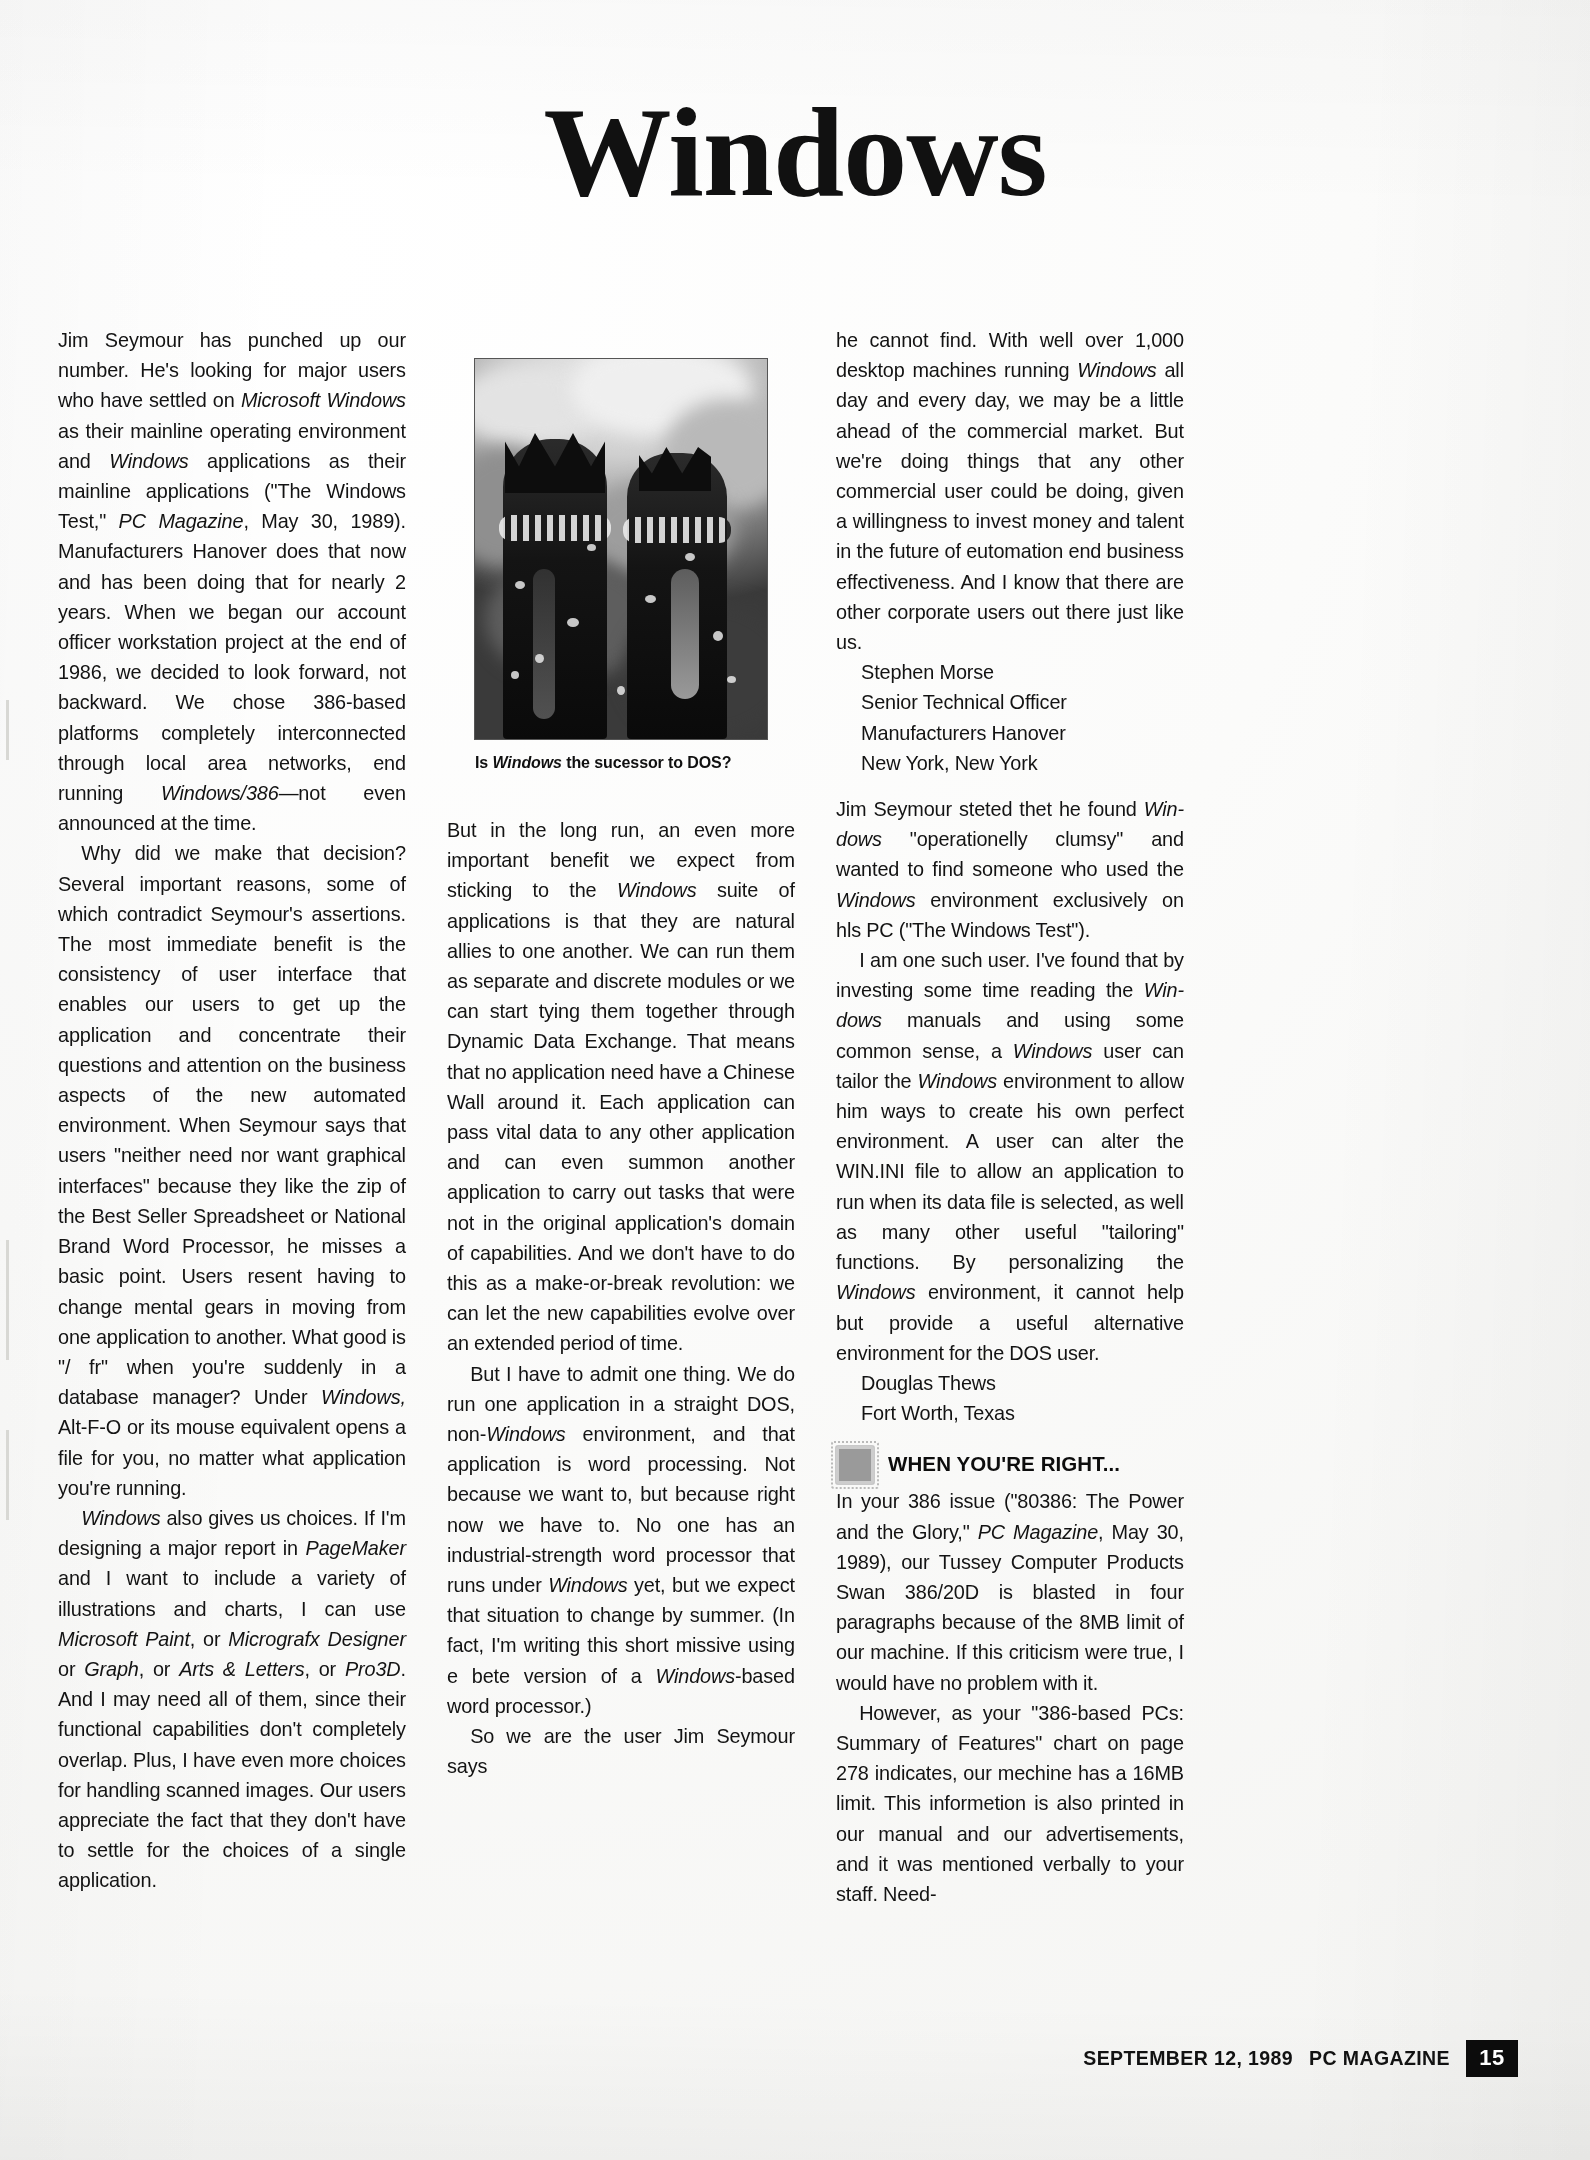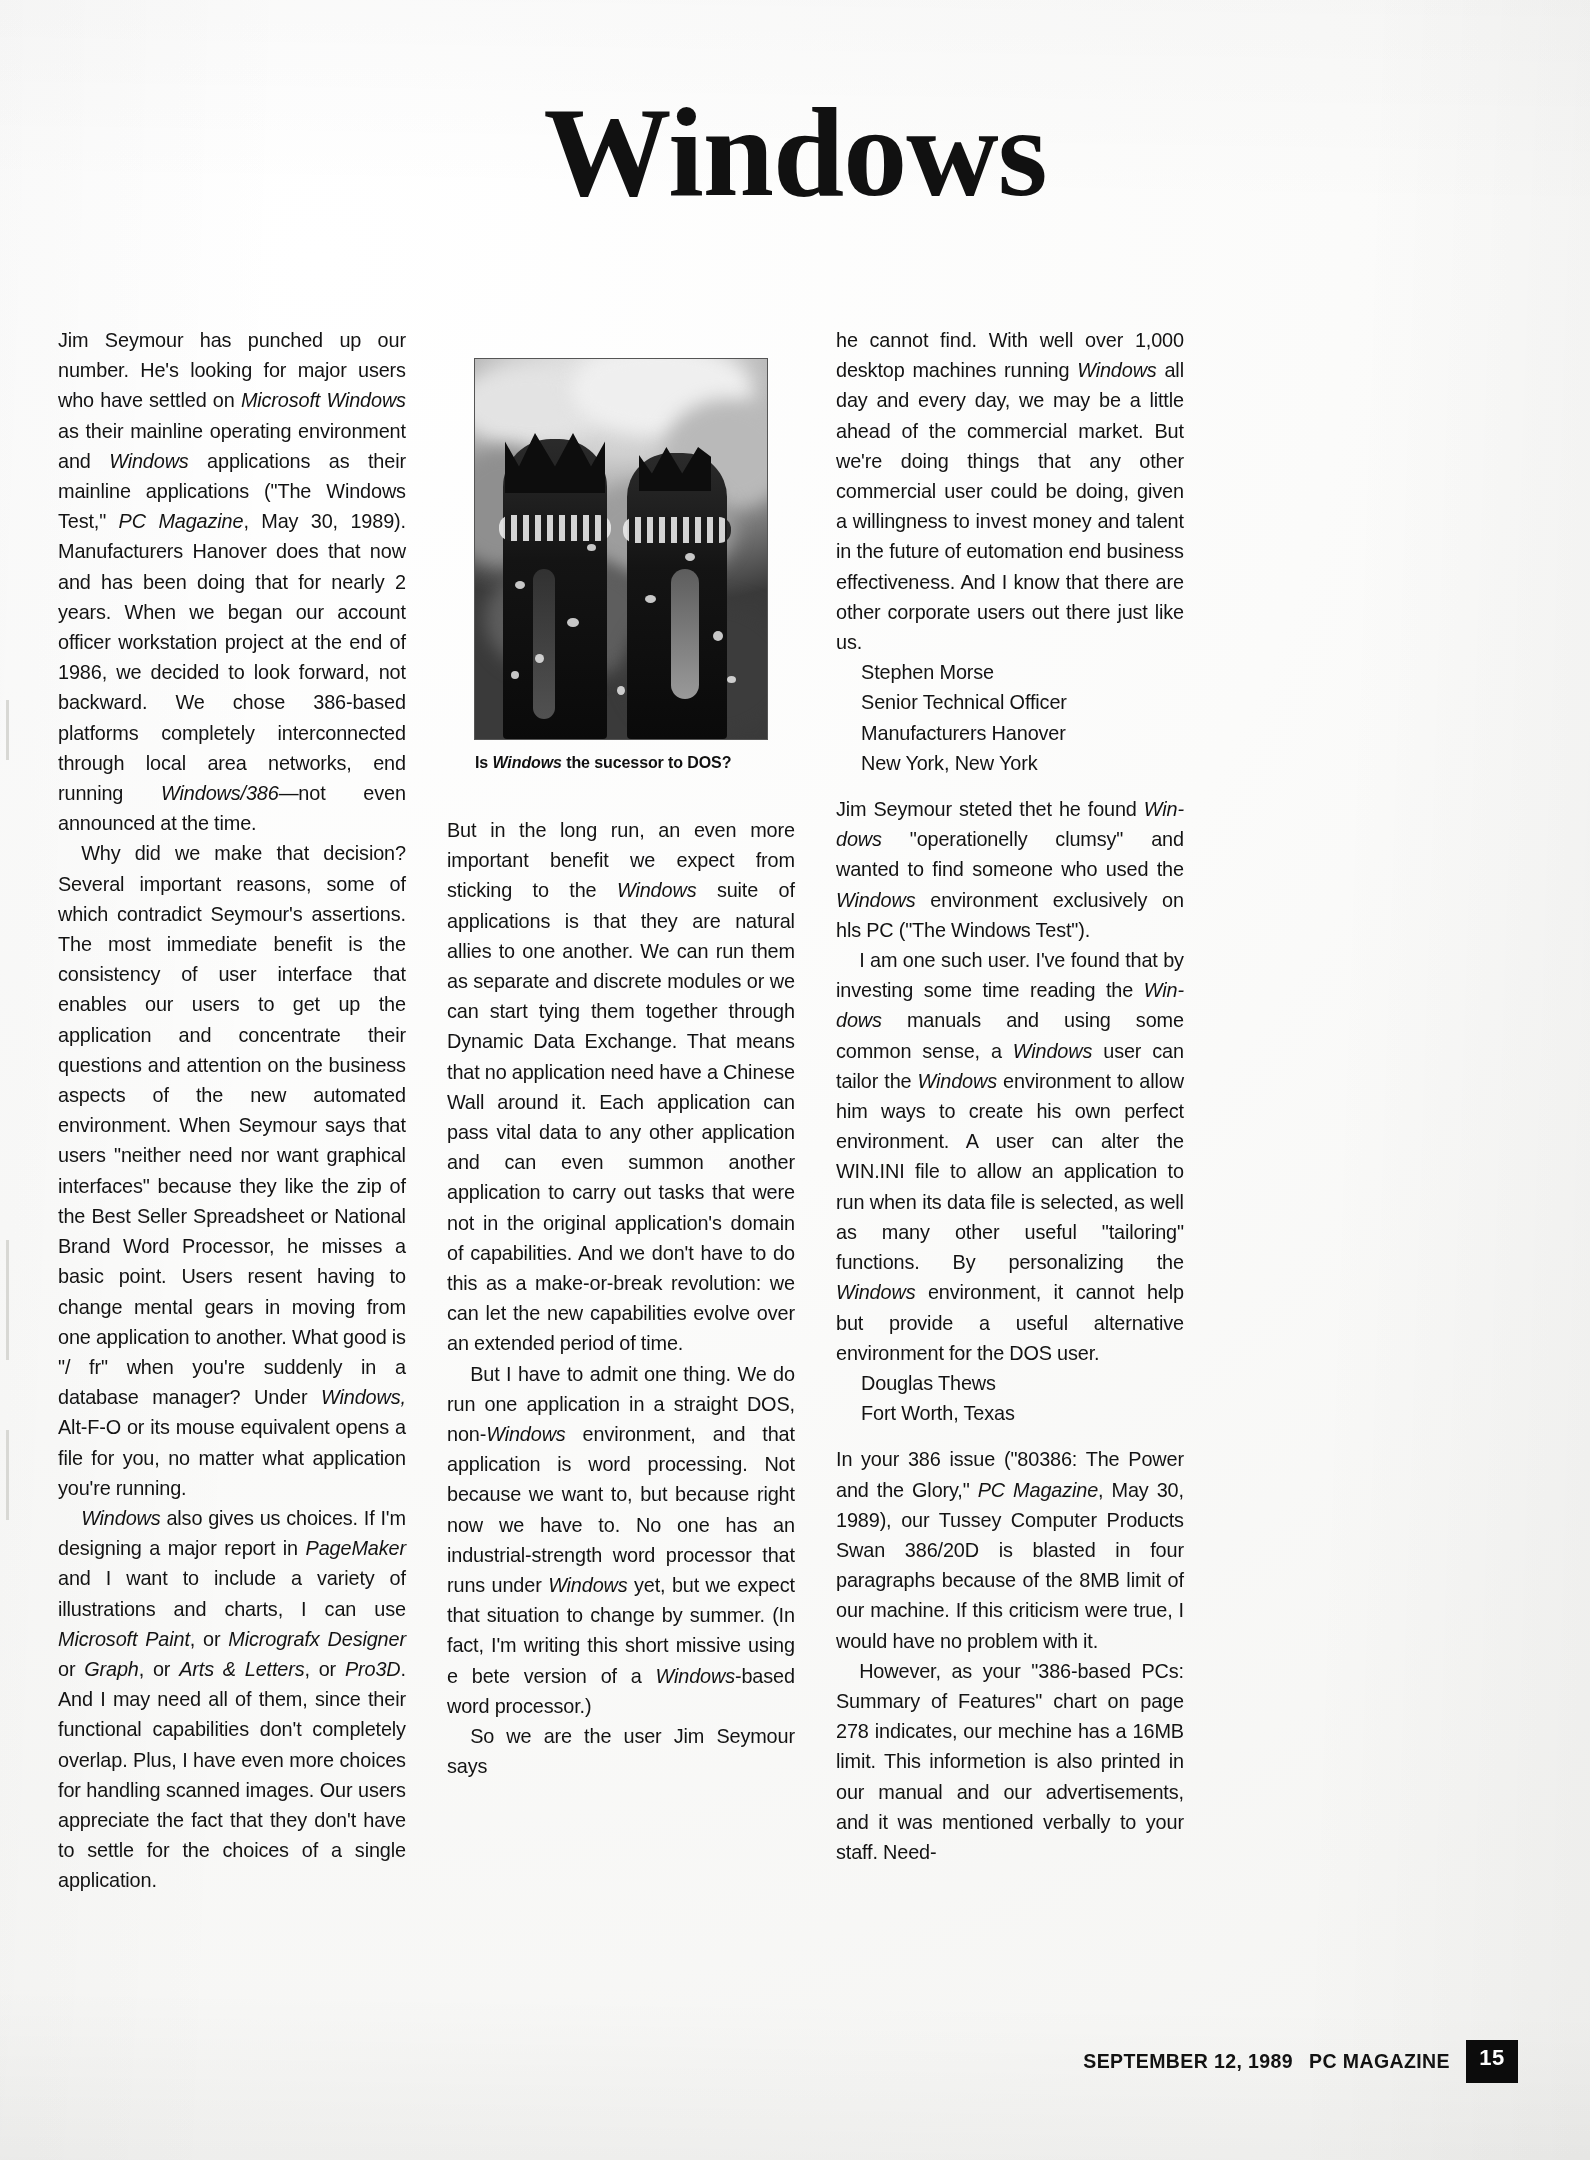--- a/index.html
+++ b/index.html
@@ -206,21 +206,21 @@
     font-weight:700;
     letter-spacing:0.4px;
     color:#121212;
   }
   .pagebox{
     background:#0c0c0c;
     color:#ffffff;
     font-weight:700;
     font-size:22px;
     line-height:1;
-    padding:7px 13px 14px 13px;
+    padding:7px 13px 8px 13px;
     min-width:26px;
     text-align:center;
     letter-spacing:0.5px;
   }
   .gap-16{height:16px;}
 </style>
 </head>
 <body>
 
 <div class="page">
@@ -312,20 +312,24 @@
 
       <p class="body"><span>I am one such user. I've found that by investing some time reading the </span><i>Win-dows</i><span> manuals and using some common sense, a </span><i>Windows</i><span> user can tailor the </span><i>Windows</i><span> environment to allow him ways to create his own perfect environment. A user can alter the WIN.INI file to allow an application to run when its data file is selected, as well as many other useful "tailoring" functions. By personalizing the </span><i>Windows</i><span> environment, it cannot help but provide a useful alternative environment for the DOS user.</span></p>
 
       <div>
         <p class="sig">Douglas Thews</p>
         <p class="sig">Fort Worth, Texas</p>
       </div>
 
       <div class="gap-16"></div>
 
+      <div class="head-row">
+        <div class="bullet gray"></div>
+        <div class="head-inline">WHEN YOU'RE RIGHT...</div>
+      </div>
 
       <p class="body"><span>In your 386 issue ("80386: The Power and the Glory," </span><i>PC Magazine</i><span>, May 30, 1989), our Tussey Computer Products Swan 386/20D is blasted in four paragraphs because of the 8MB limit of our machine. If this criticism were true, I would have no problem with it.</span></p>
 
       <p class="body"><span>However, as your "386-based PCs: Summary of Features" chart on page 278 indicates, our mechine has a 16MB limit. This informetion is also printed in our manual and our advertisements, and it was mentioned verbally to your staff. Need-</span></p>
     </div>
   </div>
 
   <div class="footer">
     <div class="footer-text">SEPTEMBER 12, 1989</div>
     <div class="footer-text">PC MAGAZINE</div>

